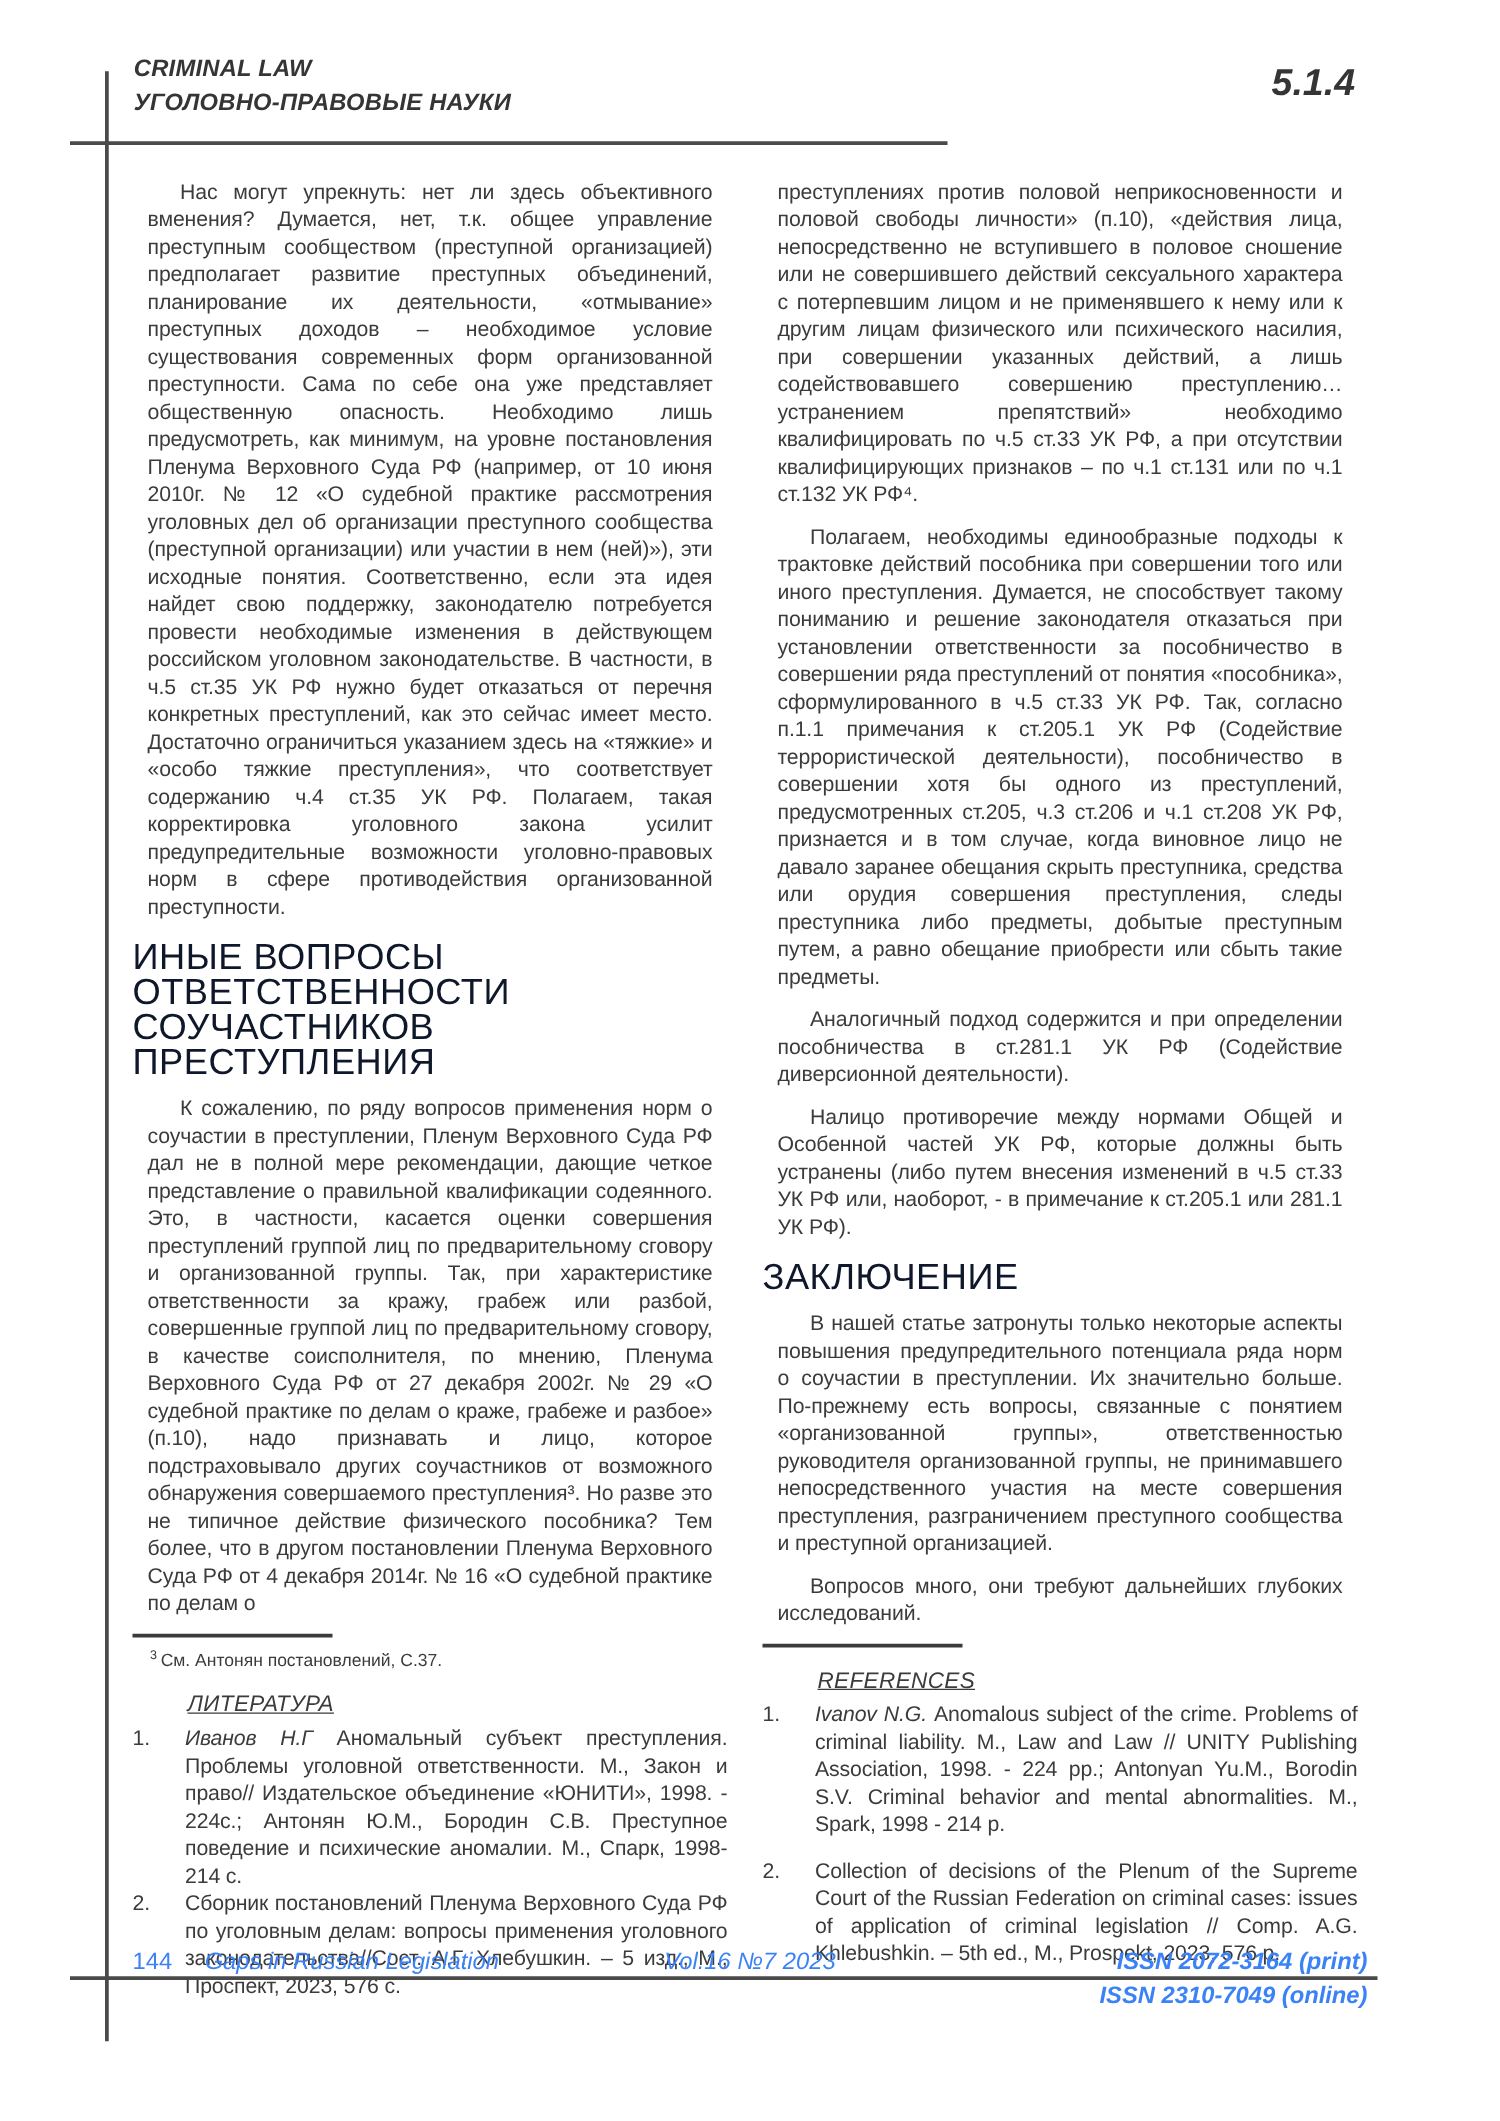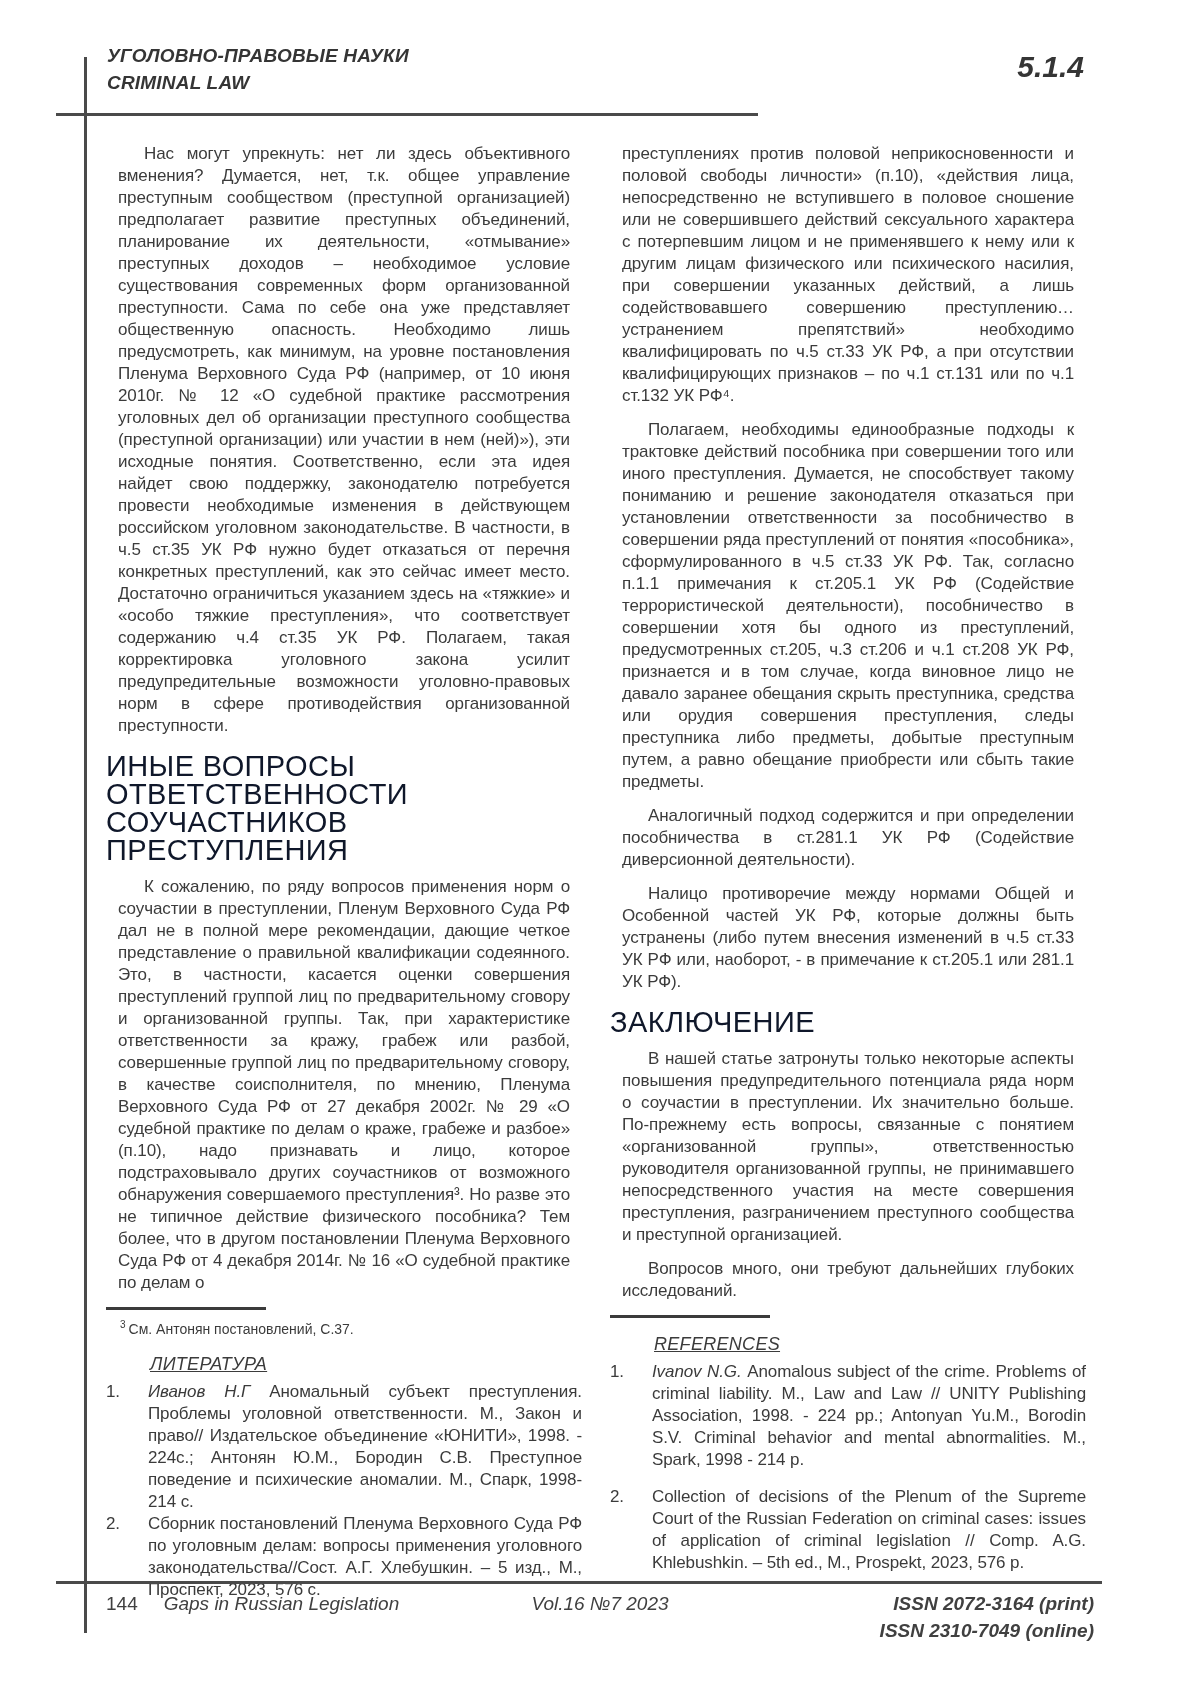--- a/index.html
+++ b/index.html
@@ -41,39 +41,39 @@
   .biblio{margin-top:16px;}
   .biblio-head{font-style:italic;text-decoration:underline;font-size:18px;
     margin:0 0 6px 44px;letter-spacing:.3px;}
   .bib-item{display:flex;font-size:17px;line-height:22px;letter-spacing:-0.1px;}
   .bib-num{flex:0 0 42px;}
   .bib-body{flex:1 1 auto;text-align:justify;min-width:0;}
   .bib-author{font-style:italic;}
   .gap-items .bib-item + .bib-item{margin-top:15px;}
 
   
-  .footer{position:absolute;left:106px;top:1590px;width:988px;display:flex;
-    align-items:flex-start;font-size:19px;line-height:27px;color:#404040;}
+  .footer{position:absolute;left:106px;top:1556px;width:988px;display:flex;
+    align-items:flex-start;font-size:19px;line-height:27px;color:#3b82f6;}
   .f-left{flex:1 1 0;display:flex;gap:26px;align-items:baseline;}
   .f-page{font-style:normal;}
   .f-journal{font-style:italic;}
   .f-center{flex:1 1 0;text-align:center;font-style:italic;}
   .f-right{flex:1 1 0;text-align:right;font-weight:bold;font-style:italic;}
 </style>
 </head>
 <body>
 
 <div class="page">
 
   <div class="v-rule"></div>
   <div class="head-rule"></div>
 
   <div class="running-head">
+    <div>CRIMINAL LAW</div>
     <div>УГОЛОВНО-ПРАВОВЫЕ НАУКИ</div>
-    <div>CRIMINAL LAW</div>
   </div>
   <div class="classifier">5.1.4</div>
 
   <main class="content">
 
     <section class="col">
       <p class="para indent">Нас могут упрекнуть: нет ли здесь объективного вменения? Думается, нет, т.к. общее управление преступным сообществом (преступной организацией) предполагает развитие преступных объединений, планирование их деятельности, «отмывание» преступных доходов – необходимое условие существования современных форм организованной преступности. Сама по себе она уже представляет общественную опасность. Необходимо лишь предусмотреть, как минимум, на уровне постановления Пленума Верховного Суда РФ (например, от 10 июня 2010г. № 12 «О судебной практике рассмотрения уголовных дел об организации преступного сообщества (преступной организации) или участии в нем (ней)»), эти исходные понятия. Соответственно, если эта идея найдет свою поддержку, законодателю потребуется провести необходимые изменения в действующем российском уголовном законодательстве. В частности, в ч.5 ст.35 УК РФ нужно будет отказаться от перечня конкретных преступлений, как это сейчас имеет место. Достаточно ограничиться указанием здесь на «тяжкие» и «особо тяжкие преступления», что соответствует содержанию ч.4 ст.35 УК РФ. Полагаем, такая корректировка уголовного закона усилит предупредительные возможности уголовно-правовых норм в сфере противодействия организованной преступности.</p>
       <h2 class="sect">ИНЫЕ ВОПРОСЫ ОТВЕТСТВЕННОСТИ СОУЧАСТНИКОВ ПРЕСТУПЛЕНИЯ</h2>
       <p class="para indent">К сожалению, по ряду вопросов применения норм о соучастии в преступлении, Пленум Верховного Суда РФ дал не в полной мере рекомендации, дающие четкое представление о правильной квалификации содеянного. Это, в частности, касается оценки совершения преступлений группой лиц по предварительному сговору и организованной группы. Так, при характеристике ответственности за кражу, грабеж или разбой, совершенные группой лиц по предварительному сговору, в качестве соисполнителя, по мнению, Пленума Верховного Суда РФ от 27 декабря 2002г. № 29 «О судебной практике по делам о краже, грабеже и разбое» (п.10), надо признавать и лицо, которое подстраховывало других соучастников от возможного обнаружения совершаемого преступления³. Но разве это не типичное действие физического пособника? Тем более, что в другом постановлении Пленума Верховного Суда РФ от 4 декабря 2014г. № 16 «О судебной практике по делам о</p>
 

